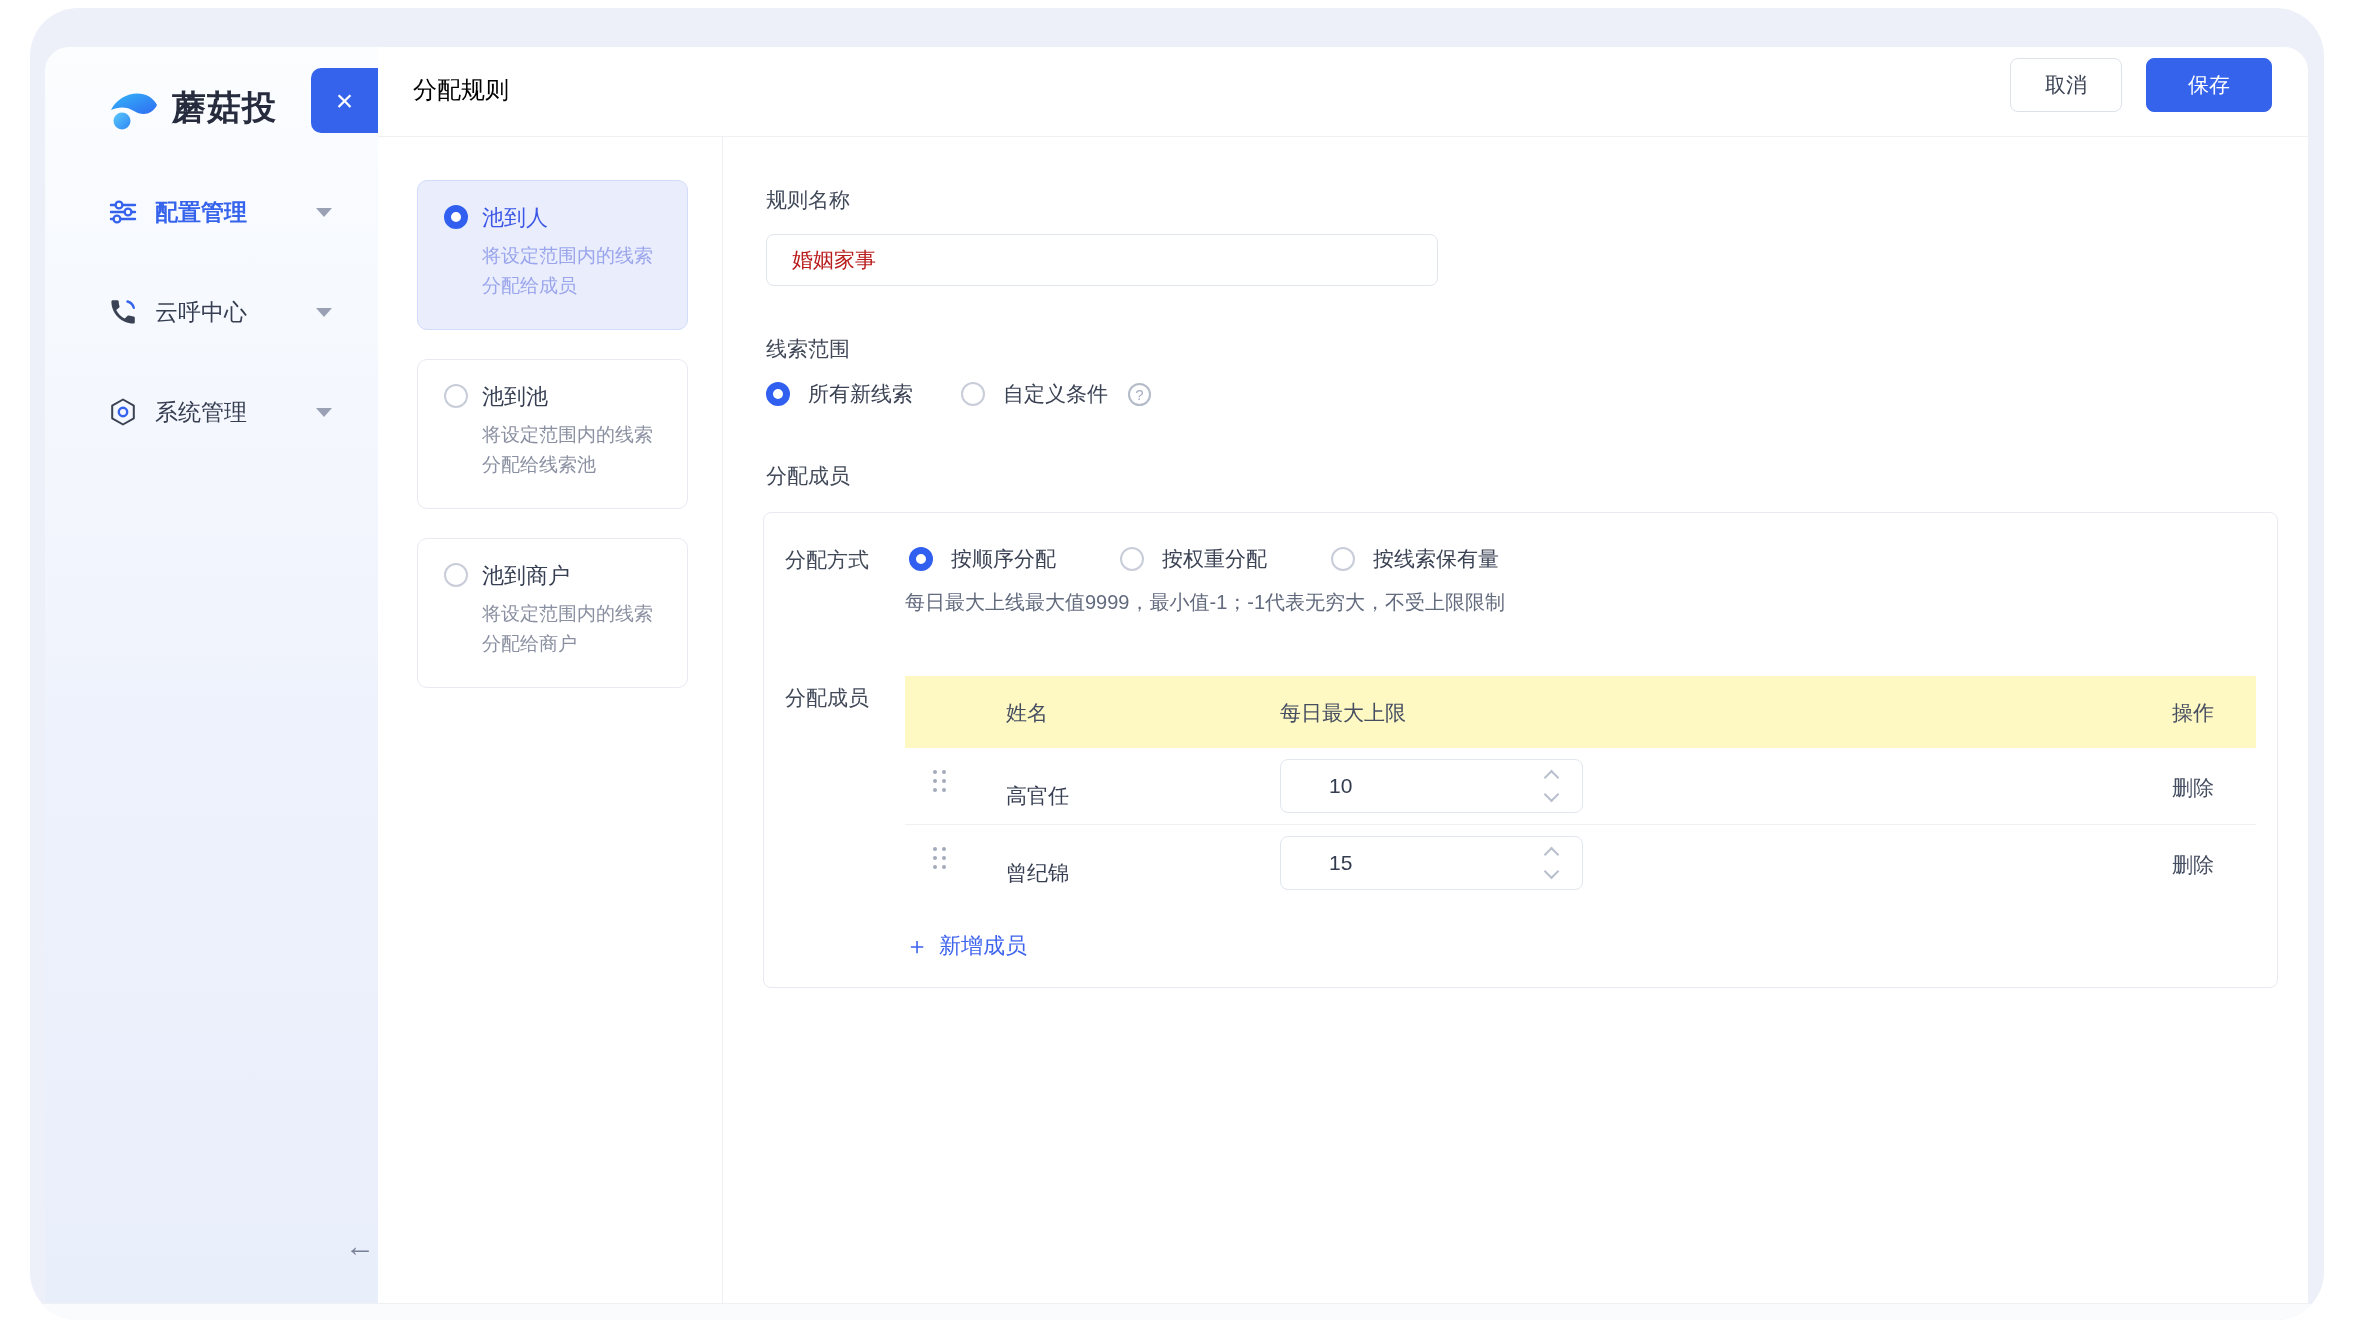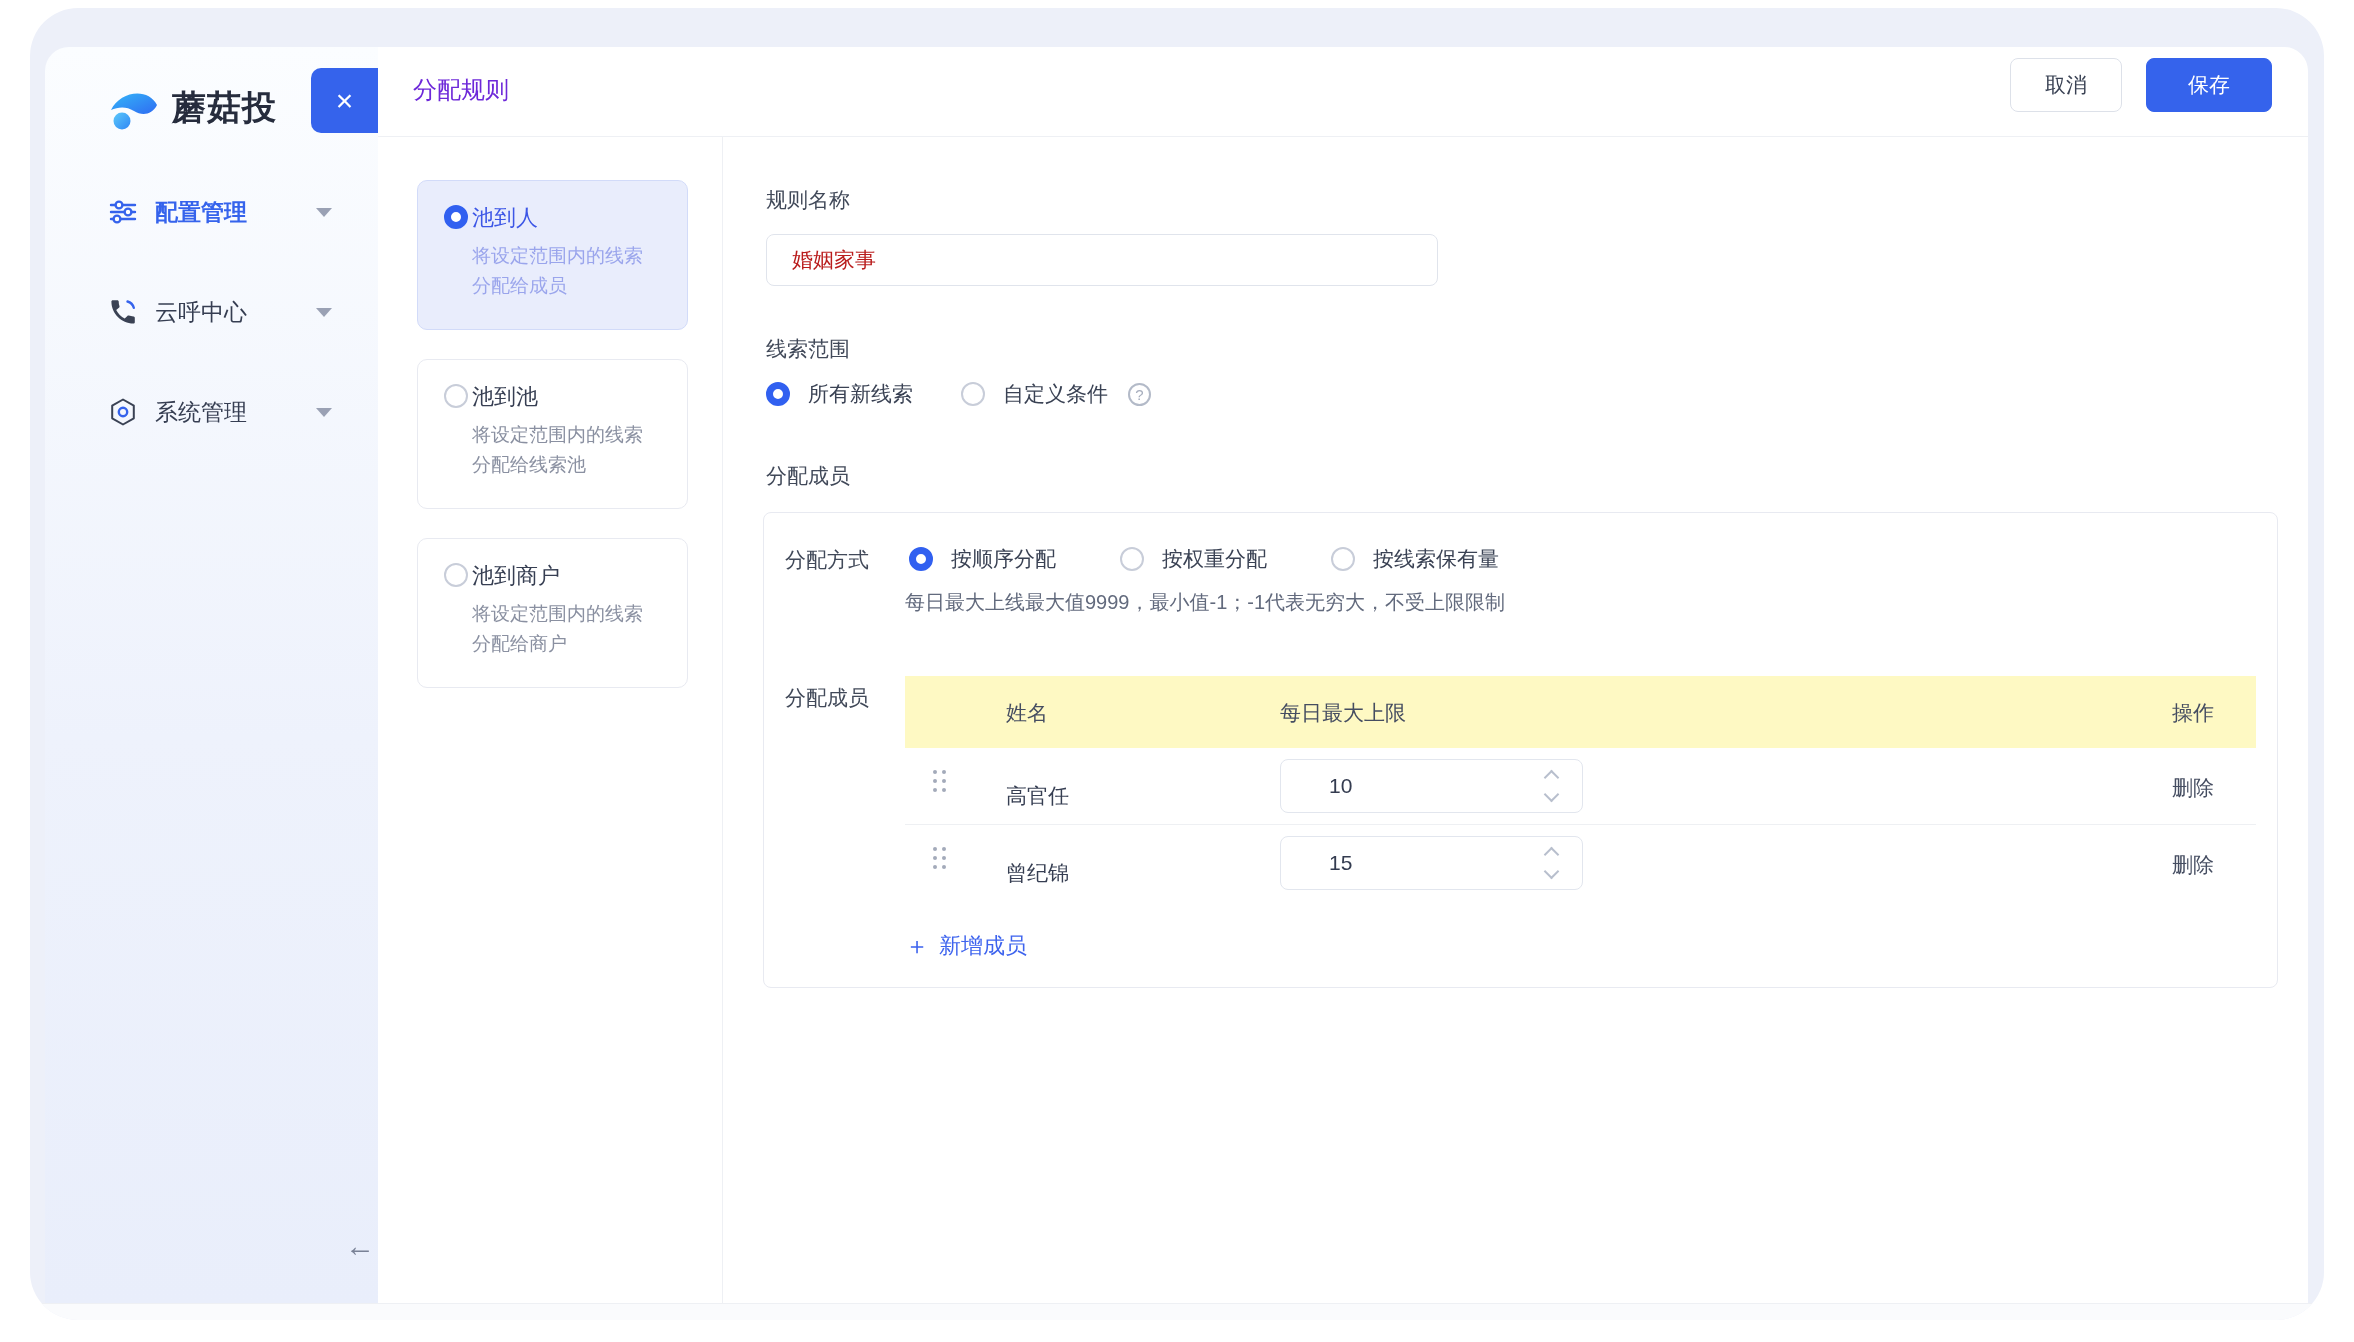--- a/index.html
+++ b/index.html
@@ -27,36 +27,36 @@
   .menu-item.active .mi-label { color:#3563ec; font-weight:700; }
   .caret { position:absolute; right:46px; width:0; height:0;
     border-left:8px solid transparent; border-right:8px solid transparent; border-top:9px solid #9aa1b4; }
   .collapse-arrow { position:absolute; left:300px; bottom:40px; font-size:30px; color:#798196; cursor:pointer; }
 
   
   .panel { position:absolute; left:348px; top:39px; width:1930px; height:1256px;
     background:#ffffff; border-radius:0 24px 0 0; }
   .panel-header { position:absolute; left:0; top:0; width:100%; height:90px;
     border-bottom:1px solid #eef0f4; }
-  .panel-title { position:absolute; left:35px; top:27px; font-size:24px; font-weight:500; color:#6d28d9; }
+  .panel-title { position:absolute; left:35px; top:27px; font-size:24px; font-weight:500; color:#000000; }
   .close-btn { position:absolute; left:-67px; top:21px; width:67px; height:65px;
     background:#3563ec; border-radius:10px 0 0 10px; color:#fff; font-size:30px; font-weight:300;
     display:flex; align-items:center; justify-content:center; cursor:pointer; }
   .btn { position:absolute; top:11px; height:54px; border-radius:8px; font-size:21px;
     display:flex; align-items:center; justify-content:center; cursor:pointer; }
   .btn-cancel { left:1632px; width:112px; background:#fff; border:1px solid #dde1e9; color:#3a4254; }
   .btn-save { left:1768px; width:126px; background:#3563ec; border:1px solid #3563ec; color:#fff; }
 
   
   .types-col { position:absolute; left:0; top:90px; width:345px; height:1166px; border-right:1px solid #eef0f4; }
   .type-card { position:absolute; left:39px; width:271px; height:150px; background:#fff;
     border:1px solid #e8eaf1; border-radius:10px; padding:24px 18px 0 26px; cursor:pointer; }
   .type-card.selected { background:#e9edfc; border-color:#d2dbf9; }
   .tc-row { display:flex; align-items:flex-start; }
-  .tc-text { margin-left:4px; }
+  .tc-text { margin-left:14px; }
   .tc-title { font-size:22px; color:#363e52; line-height:26px; }
   .type-card.selected .tc-title { color:#3c56e6; }
   .tc-desc { margin-top:10px; font-size:19px; line-height:30px; color:#8a90a1; width:186px; }
   .type-card.selected .tc-desc { color:#9aa5ec; }
 
   
   .radio { width:24px; height:24px; border-radius:50%; background:#fff; border:2px solid #c8cdd9; flex:0 0 24px; }
   .radio.checked { border:7px solid #3160f0; }
 
   

